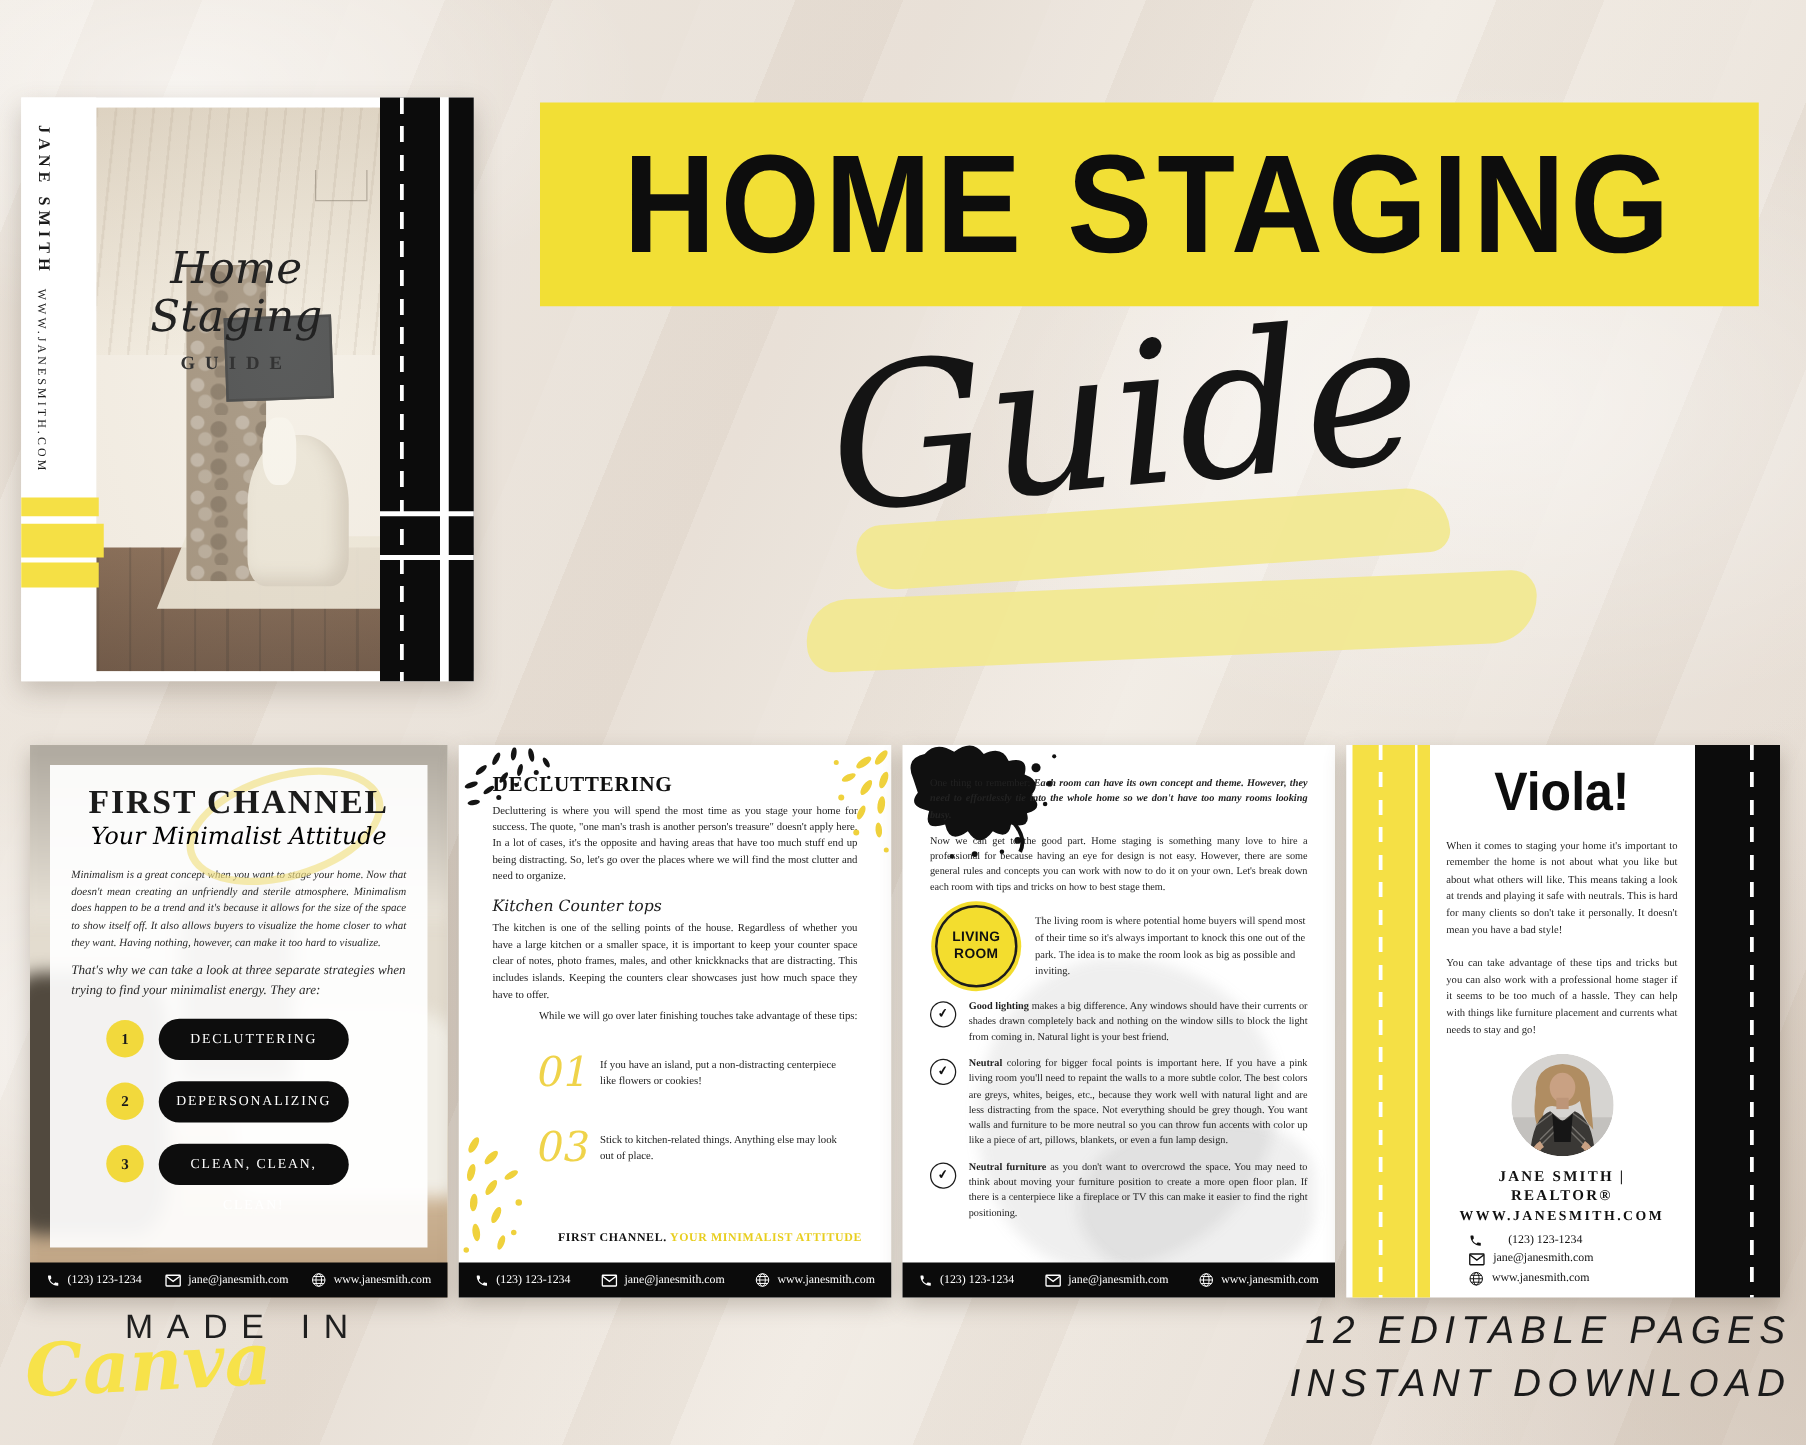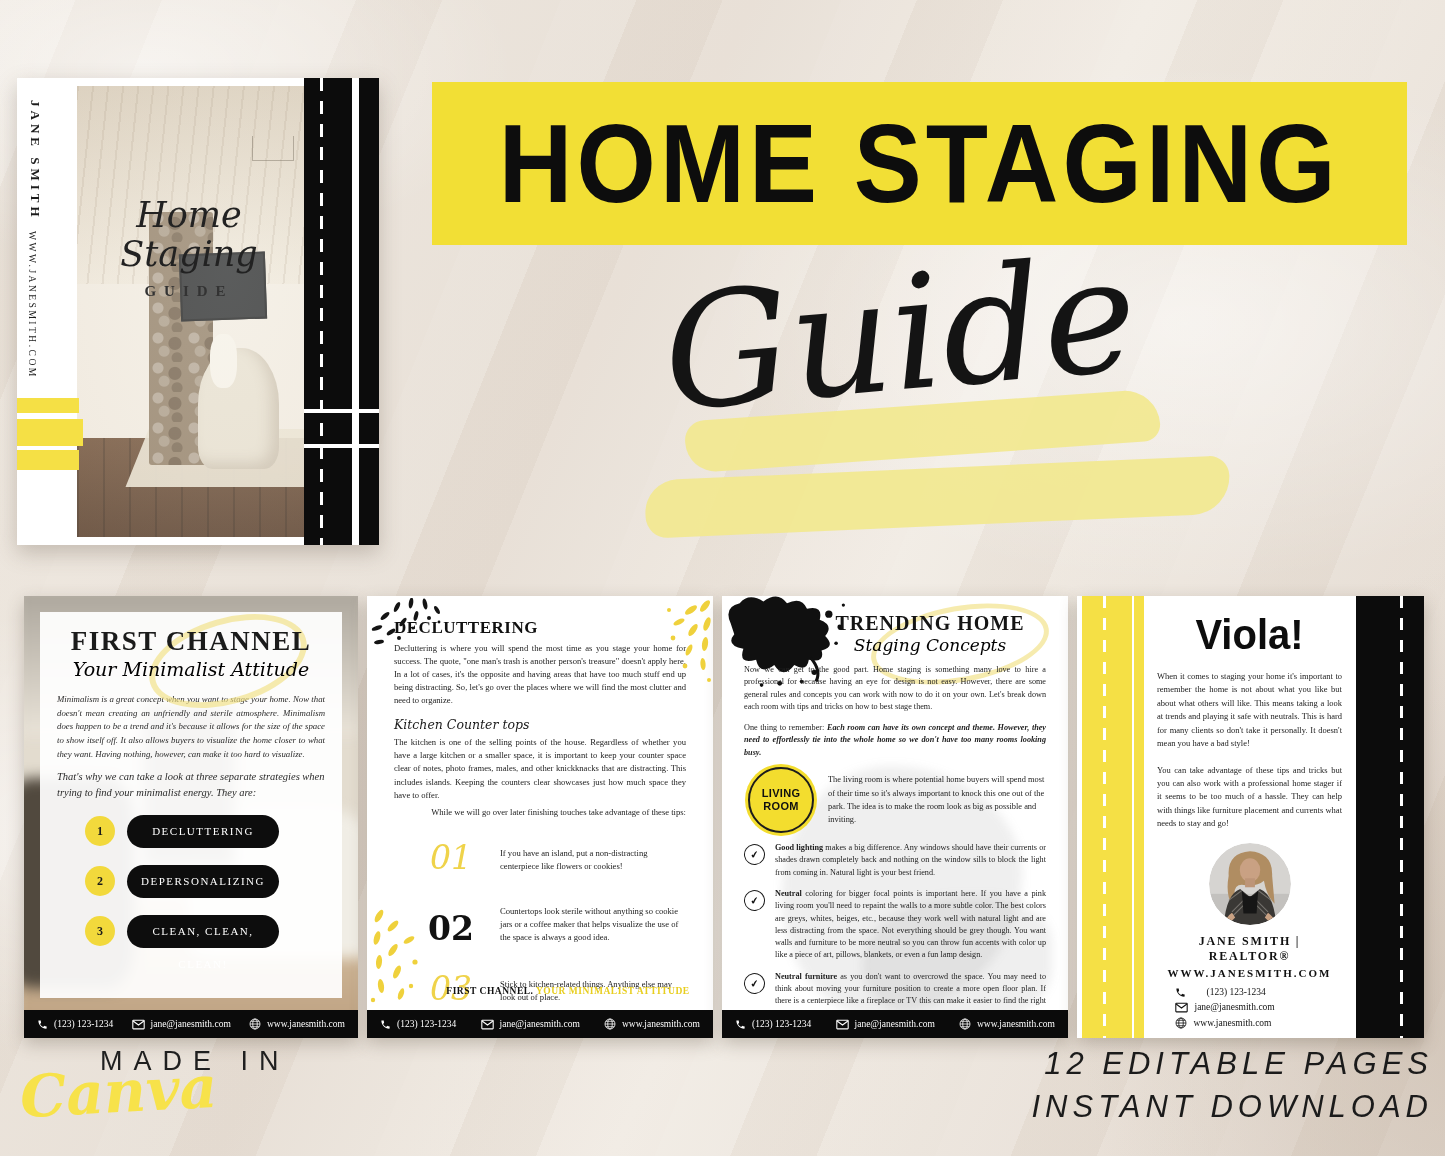--- a/index.html
+++ b/index.html
@@ -85,21 +85,21 @@
   .p1-row{display:flex;align-items:center;gap:12px;margin:0 0 17px 28px;}
   .numc{width:30px;height:30px;border-radius:50%;background:#F2D93C;display:flex;align-items:center;justify-content:center;font-size:12px;font-weight:bold;color:#1b1b1b;flex:none;}
   .pill{width:152px;height:33px;line-height:33px;background:#0d0d0d;color:#fff;border-radius:17px;text-align:center;font-size:11px;letter-spacing:1.5px;}
 
   
   .p2{left:367px;width:346px;padding:22px 27px;box-sizing:border-box;}
   .p2 h3{margin:0;font-size:17px;font-weight:900;letter-spacing:.5px;color:#101010;}
   .p2-para{margin-top:4px;font-size:8.6px;line-height:1.52;text-align:justify;color:#222;}
   .p2-sub{margin-top:10px;font-family:"DejaVu Serif",serif;font-style:italic;font-size:12.5px;color:#1a1a1a;}
   .tips{margin-top:22px;}
-  .tip{display:flex;gap:20px;margin:0 6px 27px 28px;align-items:flex-end;}
+  .tip{display:flex;margin:0 6px 27px 28px;align-items:flex-start;}
   .tnum{font-family:"DejaVu Serif",serif;font-style:italic;font-size:33px;line-height:1;width:58px;text-align:center;flex:none;}
   .tnum.yel{color:#EFD34A;}
   .tnum.blk{color:#111;font-style:normal;font-weight:bold;}
   .ttext{font-size:8.6px;line-height:1.55;color:#222;padding-top:4px;text-align:left;}
   .p2-note{position:absolute;left:70px;right:14px;bottom:42px;text-align:center;font-size:9.5px;font-weight:bold;letter-spacing:.5px;}
   .p2-note .nb{color:#111;}
   .p2-note .ny{color:#E8CE1F;}
   .confetti{position:absolute;z-index:1;}
 
   
@@ -303,24 +303,20 @@
     <div class="p2-para">Decluttering is where you will spend the most time as you stage your home for success. The quote, "one man's trash is another person's treasure" doesn't apply here. In a lot of cases, it's the opposite and having areas that have too much stuff end up being distracting. So, let's go over the places where we will find the most clutter and need to organize.</div>
     <div class="p2-sub">Kitchen Counter tops</div>
     <div class="p2-para">The kitchen is one of the selling points of the house. Regardless of whether you have a large kitchen or a smaller space, it is important to keep your counter space clear of notes, photo frames, males, and other knickknacks that are distracting. This includes islands. Keeping the counters clear showcases just how much space they have to offer.</div>
     <div class="p2-para" style="text-align:right;">While we will go over later finishing touches take advantage of these tips:</div>
     <div class="tips">
       <div class="tip">
         <span class="tnum yel">01</span>
         <span class="ttext">If you have an island, put a non-distracting centerpiece like flowers or cookies!</span>
       </div>
       <div class="tip">
-        <span class="tnum blk">02</span>
-        <span class="ttext">Countertops look sterile without anything so cookie jars or a coffee maker that helps visualize the use of the space is always a good idea.</span>
-      </div>
-      <div class="tip">
         <span class="tnum yel">03</span>
         <span class="ttext">Stick to kitchen-related things. Anything else may look out of place.</span>
       </div>
     </div>
     <div class="p2-note">
       <span class="nb">FIRST CHANNEL.</span>
       <span class="ny">YOUR MINIMALIST ATTITUDE</span>
     </div>
     <footer class="pfoot">
       <span class="fgrp">
@@ -359,29 +355,24 @@
           <circle cx="62" cy="96" r="2.6"></circle>
         <circle cx="124" cy="52" r="2"></circle>
           <circle cx="86" cy="94" r="2"></circle>
           <circle cx="42" cy="98" r="2"></circle>
           <circle cx="132" cy="10" r="1.8"></circle>
         <path d="M96 68 q12 14 6 26" stroke="#101010" stroke-width="3.4" fill="none"></path>
       </g>
     </svg>
     <div class="splotch" style="left:60px;top:170px;width:240px;height:250px;border-radius:46% 56% 62% 40% / 52% 44% 58% 48%;"></div>
     <div class="splotch" style="left:140px;top:300px;width:190px;height:130px;border-radius:60% 40% 50% 52%;"></div>
-    <div class="p3head">
-      <span class="ring"></span>
-      <div class="p3-title">TRENDING HOME</div>
-      <div class="p3-sub">Staging Concepts</div>
-    </div>
-    <div class="p3-para">Now we can get to the good part. Home staging is something many love to hire a professional for because having an eye for design is not easy. However, there are some general rules and concepts you can work with now to do it on your own. Let's break down each room with tips and tricks on how to best stage them.</div>
     <div class="p3-para">
       <span>One thing to remember: </span><span class="bld" style="font-style:italic;">Each room can have its own concept and theme. However, they need to effortlessly tie into the whole home so we don't have too many rooms looking busy.</span>
     </div>
+    <div class="p3-para">Now we can get to the good part. Home staging is something many love to hire a professional for because having an eye for design is not easy. However, there are some general rules and concepts you can work with now to do it on your own. Let's break down each room with tips and tricks on how to best stage them.</div>
     <div class="p3-badge-row">
       <div class="lr-badge">
         <span>LIVING</span>
         <span>ROOM</span>
       </div>
       <div class="p3-intro">The living room is where potential home buyers will spend most of their time so it's always important to knock this one out of the park. The idea is to make the room look as big as possible and inviting.</div>
     </div>
     <div class="p3-bul">
       <span class="chk">✔</span>
       <span class="p3-bt"><span class="bld">Good lighting</span><span> makes a big difference. Any windows should have their currents or shades drawn completely back and nothing on the window sills to block the light from coming in. Natural light is your best friend.</span></span>

